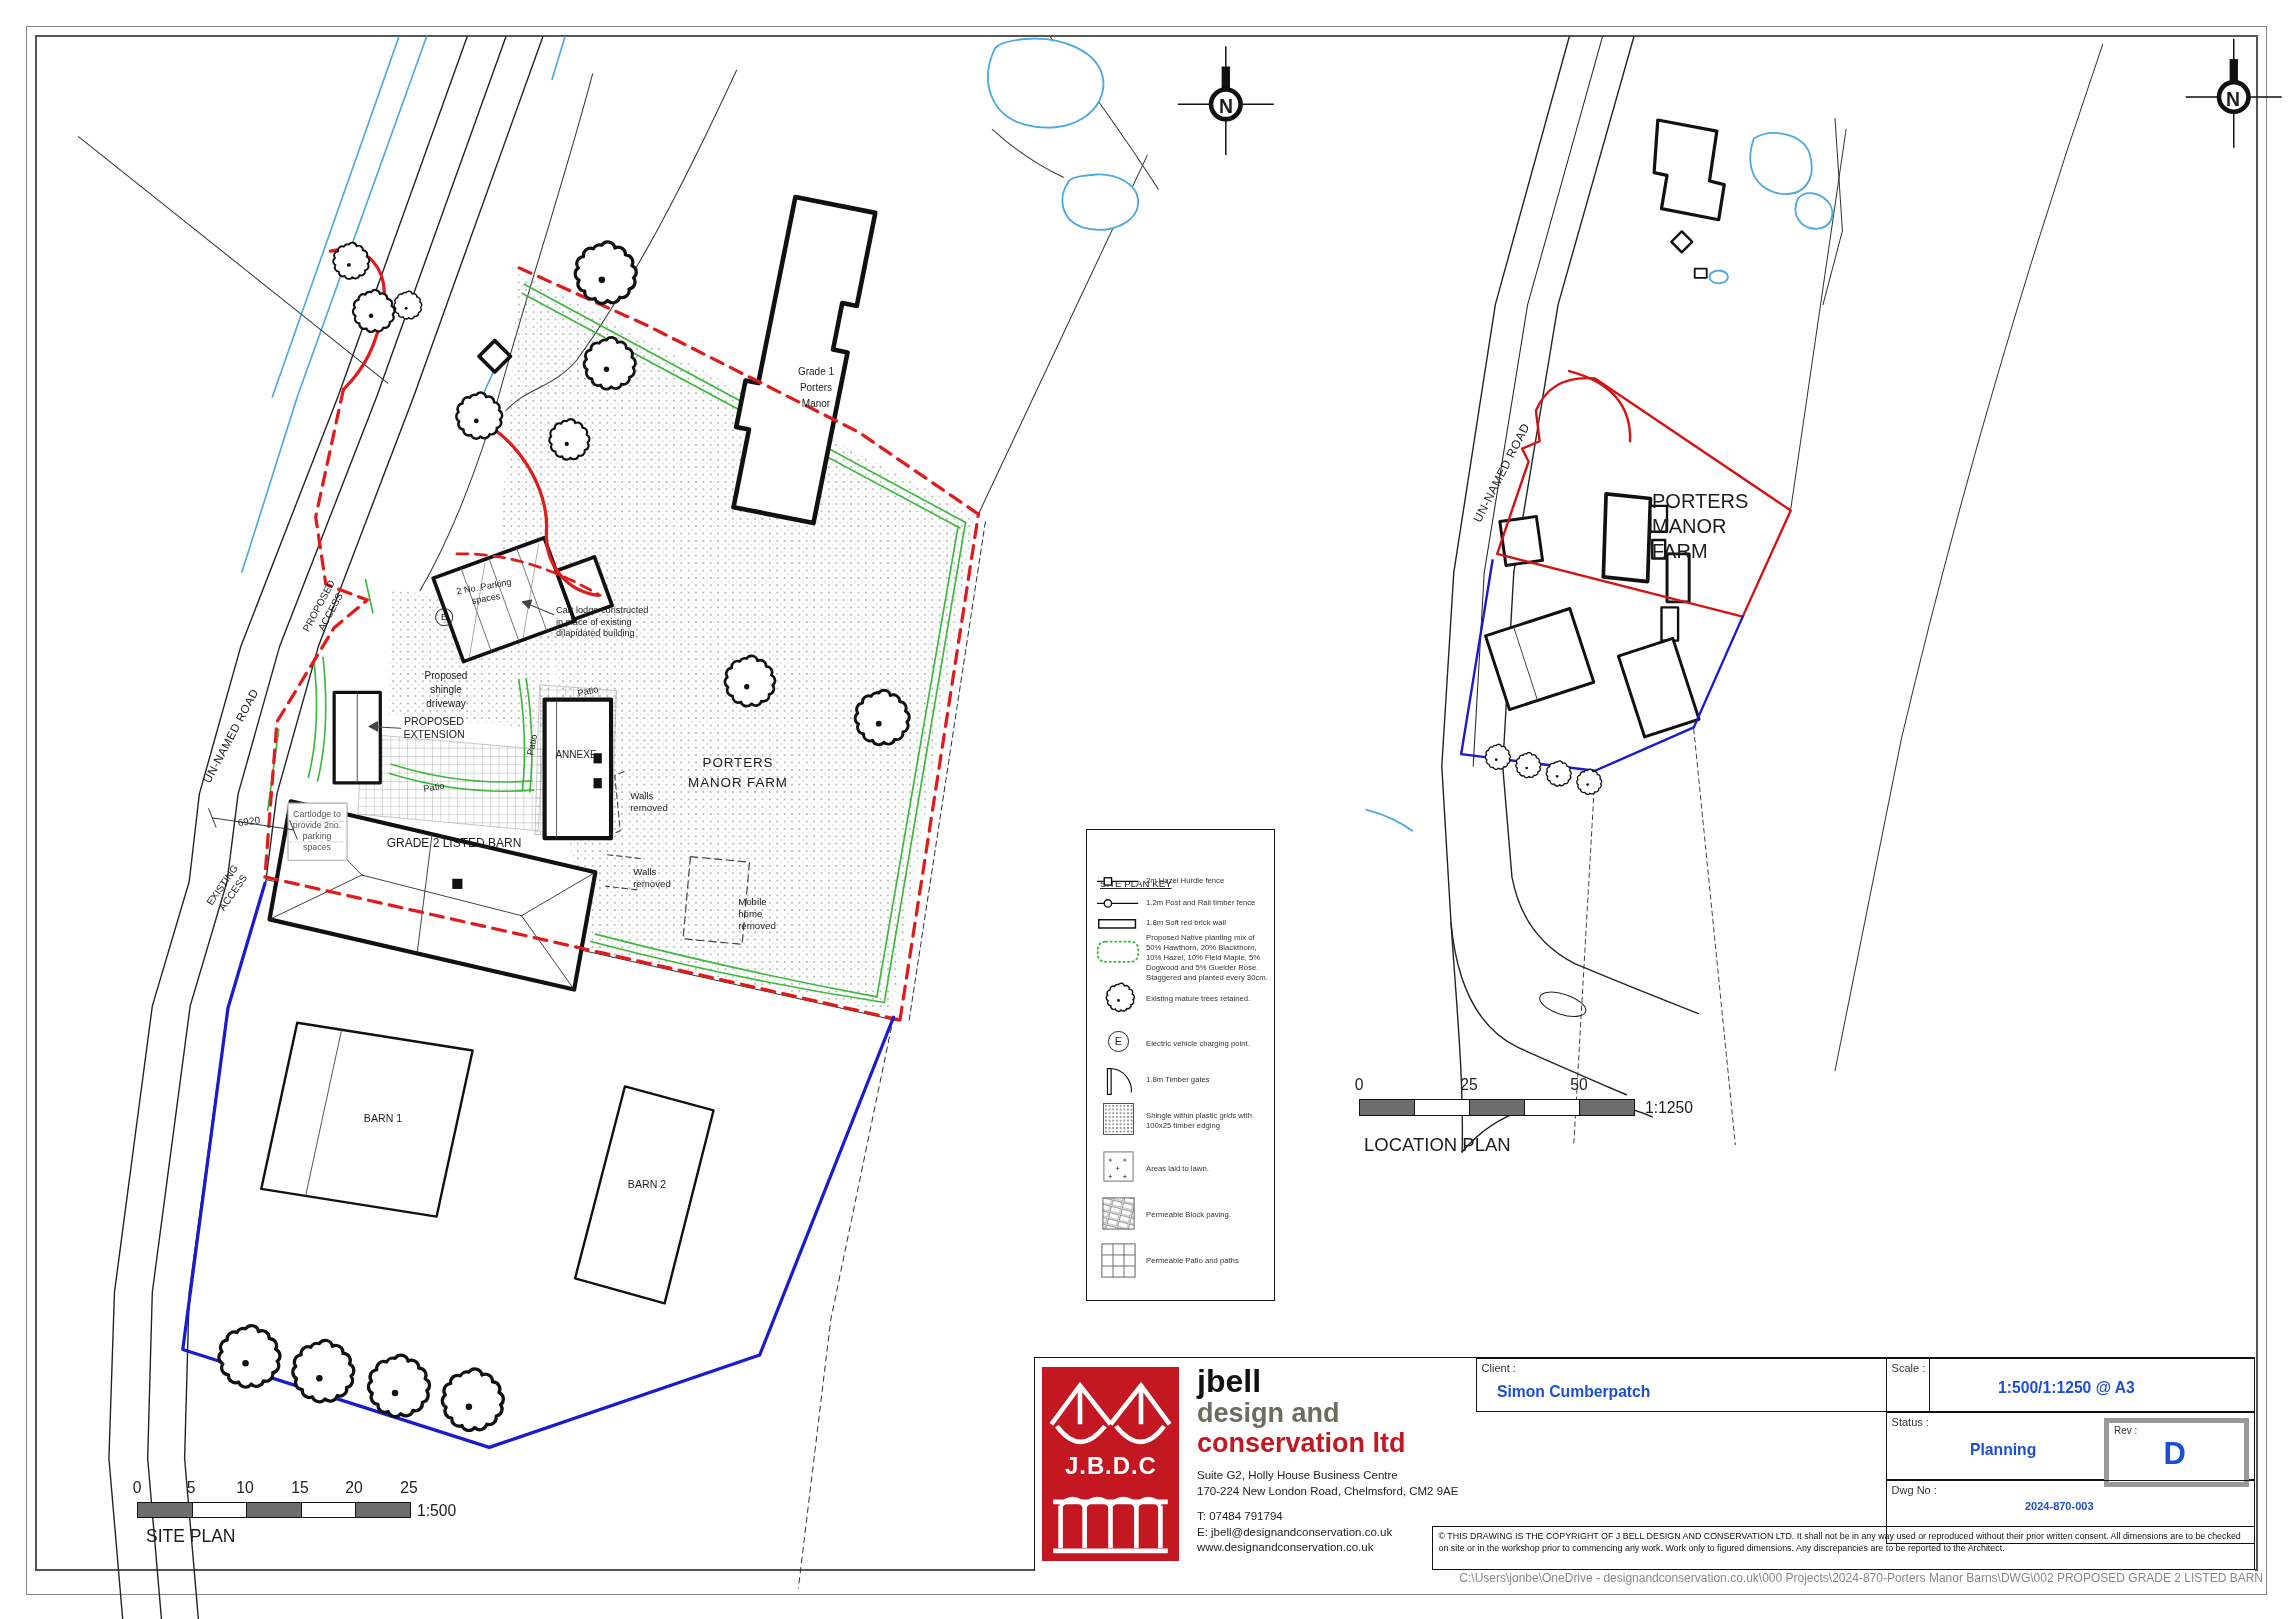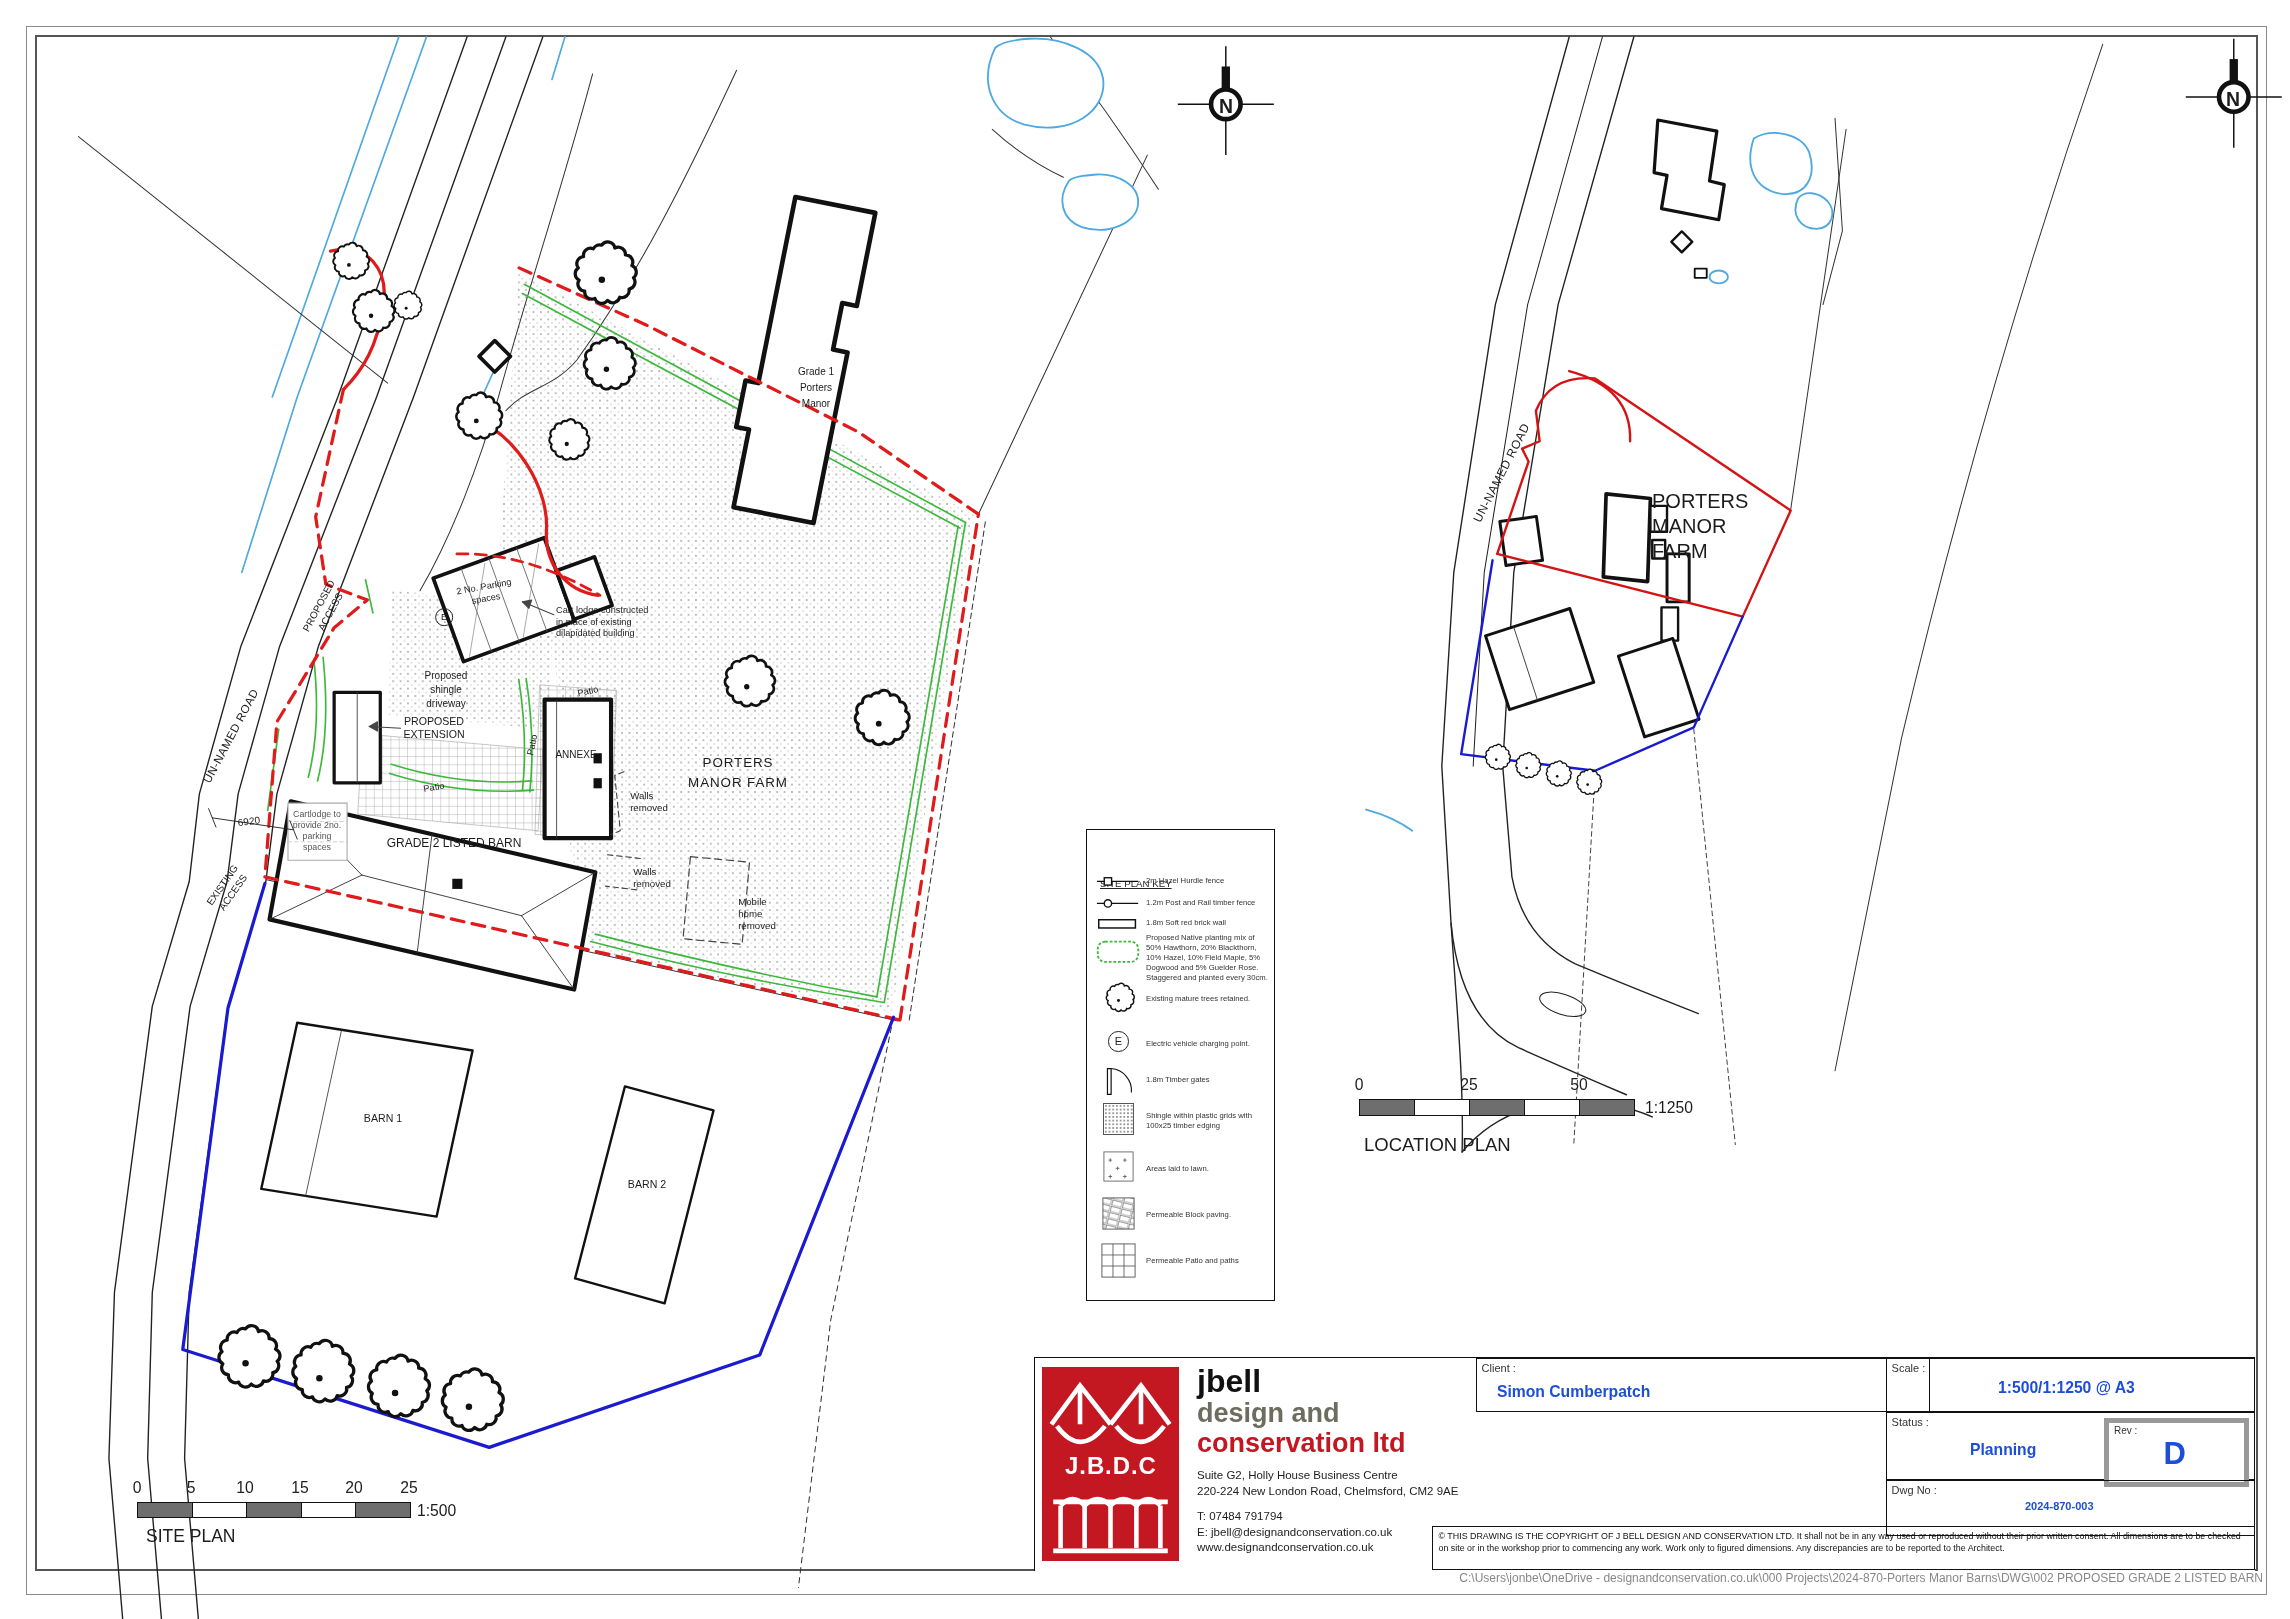--- a/index.html
+++ b/index.html
@@ -484,21 +484,21 @@
         </g>
       </svg>
     </div>
     <div id="logo-initials">J.B.D.C</div>
 
     <div id="company">
       <div id="co1">jbell</div>
       <div id="co2">design and</div>
       <div id="co3">conservation ltd</div>
       <div class="addr" style="margin-top:11px;">Suite G2, Holly House Business Centre</div>
-      <div class="addr">220-224 New London Road, Chelmsford, CM2 9AE</div>
+      <div class="addr">170-224 New London Road, Chelmsford, CM2 9AE</div>
       <div class="addr" style="margin-top:10px;">T: 07484 791794</div>
       <div class="addr">E: jbell@designandconservation.co.uk</div>
       <div class="addr">www.designandconservation.co.uk</div>
     </div>
 
     <div class="cell" style="left:397px;top:0;width:454px;height:54px;margin-left:44px;">
       <div class="fl">Client :</div>
       <div class="fv" style="left:20px;top:24px;font-size:15.7px;">Simon Cumberpatch</div>
     </div>
     <div class="cell" style="left:851px;top:0;width:369px;height:54px;">
@@ -506,21 +506,21 @@
       <div class="fv" style="left:111px;top:20px;font-size:15.7px;">1:500/1:1250 @ A3</div>
     </div>
     <div class="cell" style="left:851px;top:54px;width:369px;height:68px;">
       <div class="fl">Status :</div>
       <div class="fv" style="left:83px;top:28px;font-size:15.7px;">Planning</div>
       <div id="revbox">
         <div class="fl">Rev :</div>
         <div class="fv" style="left:54px;top:13px;font-size:31px;">D</div>
       </div>
     </div>
-    <div class="cell" style="left:851px;top:122px;width:369px;height:56px;">
+    <div class="cell" style="left:851px;top:122px;width:369px;height:64px;">
       <div class="fl">Dwg No :</div>
       <div class="fv" style="left:138px;top:18.5px;font-size:11px;">2024-870-003</div>
     </div>
     <div class="cell" style="left:397px;top:168px;width:823px;height:44px;">
       <div id="copyright" style="padding:2.8px 5.5px;">© THIS DRAWING IS THE COPYRIGHT OF J BELL DESIGN AND CONSERVATION LTD. It shall not be in any way used or reproduced without their prior written consent. All dimensions are to be checked on site or in the workshop prior to commencing any work. Work only to figured dimensions. Any discrepancies are to be reported to the Architect.</div>
     </div>
   </div>
 
   <div id="filepath">C:\Users\jonbe\OneDrive - designandconservation.co.uk\000 Projects\2024-870-Porters Manor Barns\DWG\002 PROPOSED GRADE 2 LISTED BARN</div>
 </div>

